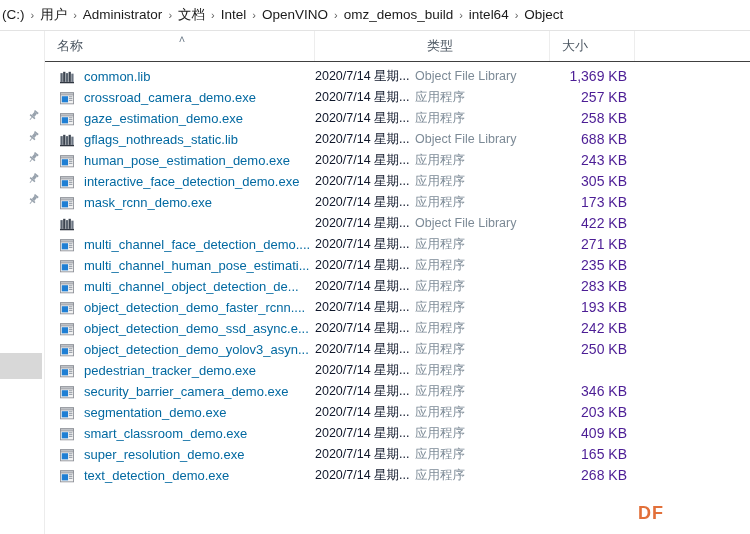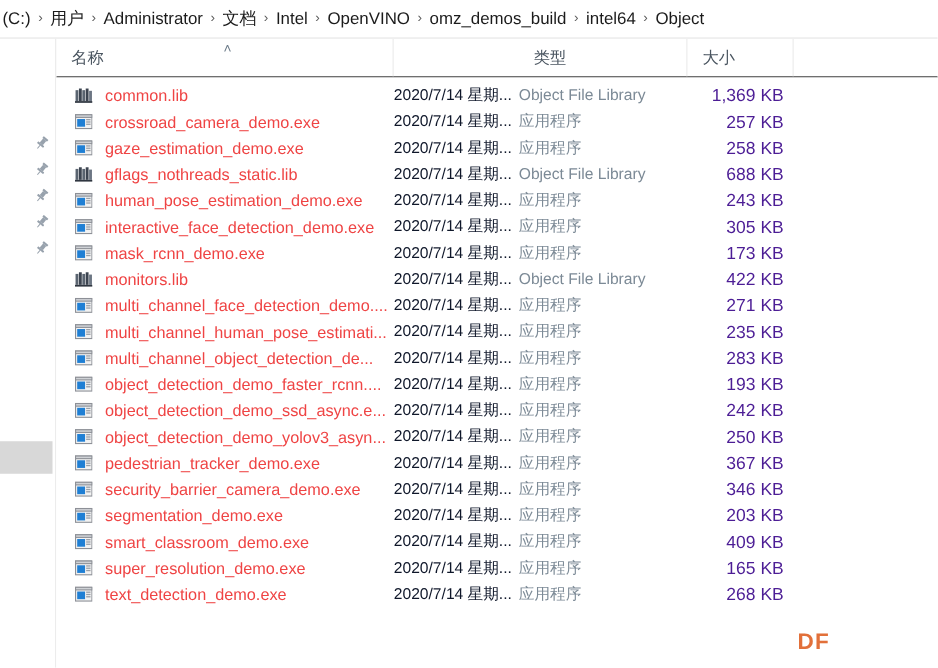--- a/index.html
+++ b/index.html
@@ -140,21 +140,21 @@
     height: 21px;
     line-height: 21px;
     font-size: 13px;
     overflow: hidden;
     white-space: nowrap;
     box-sizing: border-box;
   }
   .cell-name {
     left: 15px;
     width: 255px;
-    color: #ef4444;
+    color: #0369a1;
     padding-left: 24px;
   }
   .cell-date {
     left: 270px;
     width: 100px;
     color: #0f172a;
     font-size: 12.5px;
   }
   .cell-type {
     left: 370px;
@@ -369,21 +369,20 @@
     </div>
     <div class="row" style="top: 151px;">
       <span class="file-icon"><svg viewBox="0 0 16 14" width="14" height="13">
           <rect x="0.5" y="2" width="2.6" height="10" fill="#5a6470"></rect>
           <rect x="3.6" y="0.5" width="2.6" height="11.5" fill="#3c4450"></rect>
           <rect x="6.7" y="2" width="2.6" height="10" fill="#5a6470"></rect>
           <rect x="9.8" y="0.5" width="2.6" height="11.5" fill="#3c4450"></rect>
           <rect x="12.9" y="2.6" width="2.6" height="9.4" fill="#6c7683"></rect>
           <rect x="0" y="12" width="16" height="1.6" fill="#2f3640"></rect>
         </svg></span>
-      <span class="cell cell-name">monitors.lib</span>
       <span class="cell cell-date">2020/7/14 星期...</span>
       <span class="cell cell-type">Object File Library</span>
       <span class="cell cell-size">422 KB</span>
     </div>
     <div class="row" style="top: 172px;">
       <span class="file-icon"><svg viewBox="0 0 16 14" width="14" height="13">
           <rect x="0.5" y="0.5" width="15" height="12.6" fill="#f2f2f2" stroke="#8d9097" stroke-width="1"></rect>
           <rect x="0.5" y="0.5" width="15" height="2.4" fill="#cfd2d6" stroke="#8d9097" stroke-width="1"></rect>
           <rect x="2" y="4.4" width="7.2" height="7" fill="#1f7fd4"></rect>
           <rect x="10.2" y="4.4" width="4" height="1.2" fill="#9aa0a8"></rect>
@@ -470,21 +469,20 @@
           <rect x="0.5" y="0.5" width="15" height="12.6" fill="#f2f2f2" stroke="#8d9097" stroke-width="1"></rect>
           <rect x="0.5" y="0.5" width="15" height="2.4" fill="#cfd2d6" stroke="#8d9097" stroke-width="1"></rect>
           <rect x="2" y="4.4" width="7.2" height="7" fill="#1f7fd4"></rect>
           <rect x="10.2" y="4.4" width="4" height="1.2" fill="#9aa0a8"></rect>
           <rect x="10.2" y="6.5" width="4" height="1.2" fill="#9aa0a8"></rect>
           <rect x="10.2" y="8.6" width="4" height="1.2" fill="#9aa0a8"></rect>
         </svg></span>
       <span class="cell cell-name">pedestrian_tracker_demo.exe</span>
       <span class="cell cell-date">2020/7/14 星期...</span>
       <span class="cell cell-type">应用程序</span>
-      <span class="cell cell-size">367 KB</span>
     </div>
     <div class="row" style="top: 319px;">
       <span class="file-icon"><svg viewBox="0 0 16 14" width="14" height="13">
           <rect x="0.5" y="0.5" width="15" height="12.6" fill="#f2f2f2" stroke="#8d9097" stroke-width="1"></rect>
           <rect x="0.5" y="0.5" width="15" height="2.4" fill="#cfd2d6" stroke="#8d9097" stroke-width="1"></rect>
           <rect x="2" y="4.4" width="7.2" height="7" fill="#1f7fd4"></rect>
           <rect x="10.2" y="4.4" width="4" height="1.2" fill="#9aa0a8"></rect>
           <rect x="10.2" y="6.5" width="4" height="1.2" fill="#9aa0a8"></rect>
           <rect x="10.2" y="8.6" width="4" height="1.2" fill="#9aa0a8"></rect>
         </svg></span>

